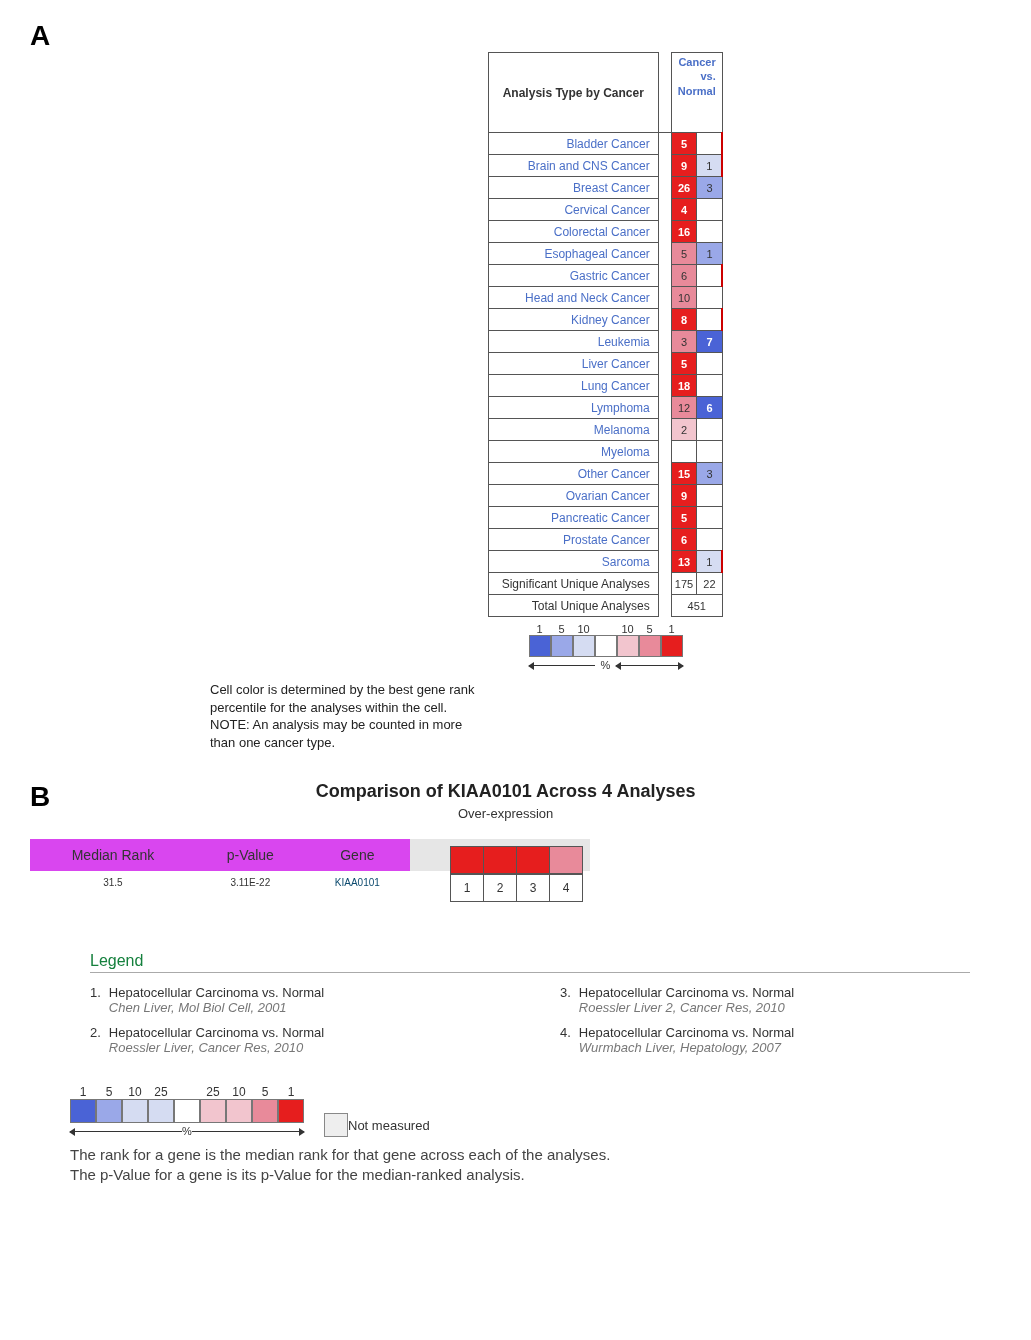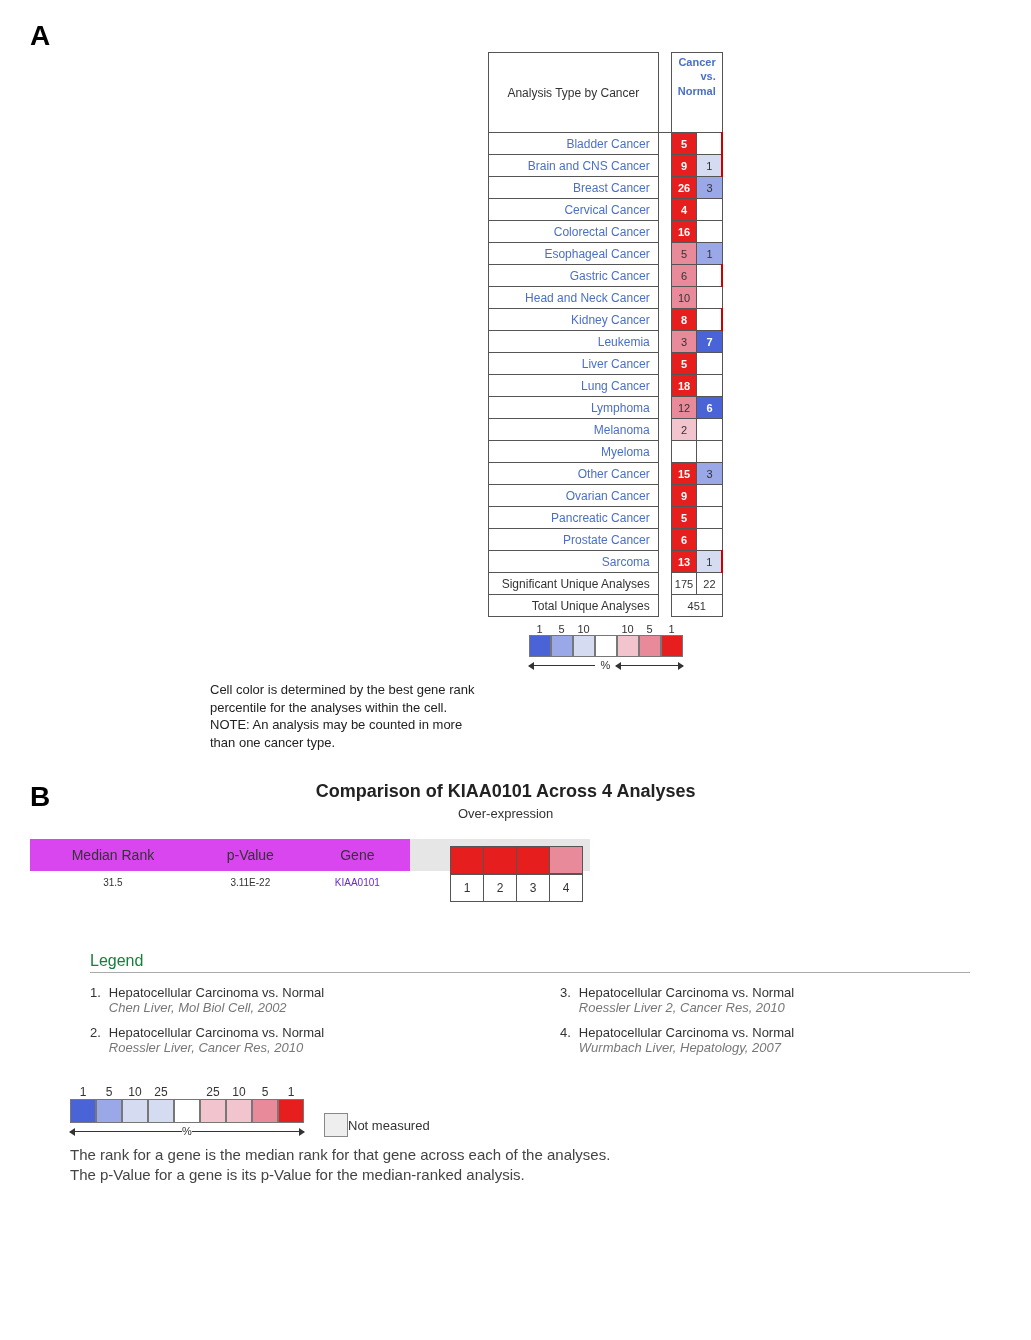--- a/index.html
+++ b/index.html
@@ -36,21 +36,21 @@
     border: 1px solid #555;
     padding: 2px 6px;
     font-size: 12px;
     height: 22px;
     box-sizing: border-box;
   }
   .cancer-table .header-left {
     width: 170px;
     text-align: center;
     vertical-align: middle;
-    font-weight: normal;
+    font-weight: bold;
     color: #333;
     height: 80px;
   }
   .cancer-table .header-right-spacer {
     width: 8px;
     border-left: none;
     border-right: none;
     border-top: none;
   }
   .cancer-table .header-right {
@@ -201,21 +201,21 @@
     padding: 8px 10px;
     text-align: center;
     color: #333;
   }
   .comparison-table td {
     padding: 6px 10px;
     text-align: center;
     font-size: 10px;
     vertical-align: top;
   }
-  .gene-link { color: #6d28d9; }
+  .gene-link { color: #0c4a6e; }
   
   .heat-row {
     display: flex;
     flex-direction: column;
     align-items: flex-start;
     margin-left: 420px;
     margin-top: -48px;
   }
   .heat-cells { display: flex; }
   .heat-cells .hc {
@@ -535,21 +535,21 @@
         <div class="hc white-cell">2</div>
         <div class="hc white-cell">3</div>
         <div class="hc white-cell">4</div>
       </div>
   </div>
 
   <div class="legend-b-title">Legend</div>
   <div class="legend-b-items" id="legend-b-items">
       <div class="legend-b-item">
         <span class="num">1.</span>
-        <span class="txt"><span class="comp">Hepatocellular Carcinoma vs. Normal</span><br><span class="ref">Chen Liver, Mol Biol Cell, 2002</span></span>
+        <span class="txt"><span class="comp">Hepatocellular Carcinoma vs. Normal</span><br><span class="ref">Chen Liver, Mol Biol Cell, 2001</span></span>
       </div>
       <div class="legend-b-item">
         <span class="num">3.</span>
         <span class="txt"><span class="comp">Hepatocellular Carcinoma vs. Normal</span><br><span class="ref">Roessler Liver 2, Cancer Res, 2010</span></span>
       </div>
       <div class="legend-b-item">
         <span class="num">2.</span>
         <span class="txt"><span class="comp">Hepatocellular Carcinoma vs. Normal</span><br><span class="ref">Roessler Liver, Cancer Res, 2010</span></span>
       </div>
       <div class="legend-b-item">

